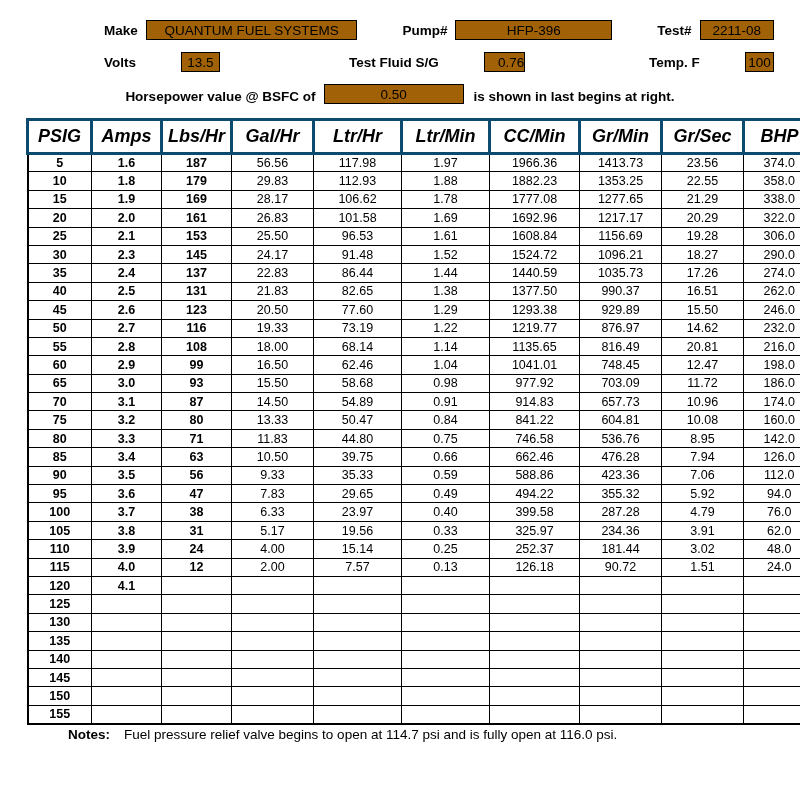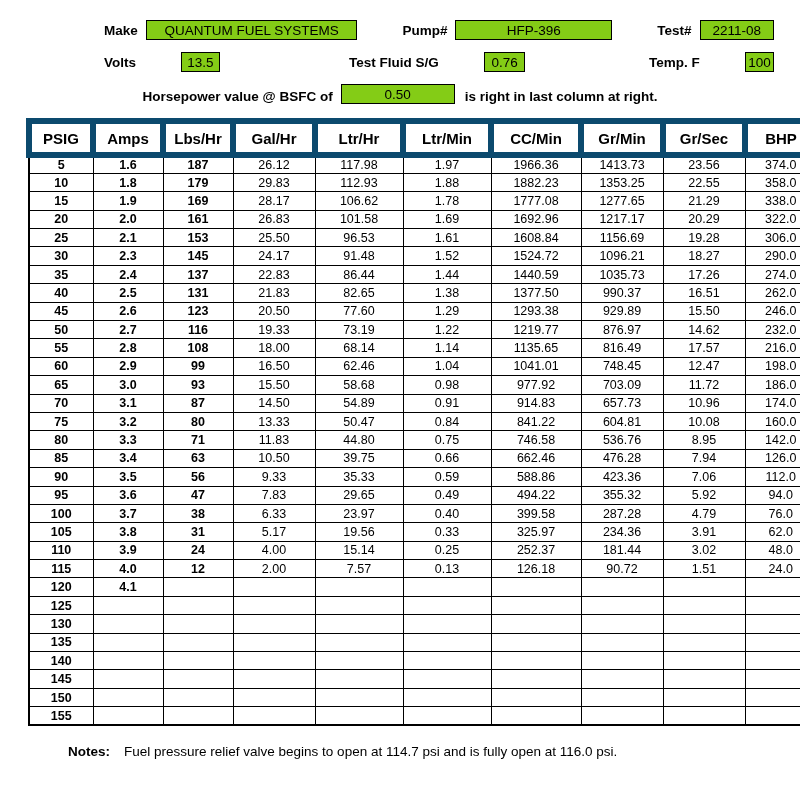--- a/index.html
+++ b/index.html
@@ -36,32 +36,32 @@
     font-size: 13.5px;
     white-space: nowrap;
   }
   .field {
     border: 1.5px solid #000;
     height: 20px;
     line-height: 20px;
     text-align: center;
     font-size: 13.5px;
     box-sizing: border-box;
-    background: #84cc16;
+    background: #a16207;
     margin-left: 8px;
     overflow: hidden;
     white-space: nowrap;
   }
   .f-make   { width: 216px; }
   .f-pump   { width: 160px; }
   .f-test   { width: 76px; }
   .f-volts  { width: 80px; }
-  .f-fluid  { width: 86px; }
+  .f-fluid  { width: 86px; text-align: right; }
   .f-temp   { width: 60px; }
-  .f-bsfc   { width: 114px; }
+  .f-bsfc   { width: 140px; }
 
   .gap-lg { width: 46px; }
 
   .bsfc-row {
     display: flex;
     align-items: flex-end;
     justify-content: center;
     margin-bottom: 14px;
     font-size: 13.5px;
   }
@@ -83,39 +83,40 @@
     border: 1px solid #000;
     height: 18.4px;
     text-align: center;
     font-size: 12.5px;
     padding: 0;
     box-sizing: border-box;
     font-variant-numeric: tabular-nums;
   }
   table.data thead th {
     font-weight: bold;
-    font-size: 15px;
+    font-size: 18px;
     height: 34px;
-    border: 6px solid #0c4a6e;
+    border: 3px solid #0c4a6e;
+    font-style: italic;
   }
   table.data { border: 2px solid #000; }
   .col-psig   { width: 64px; font-weight: bold; }
   .col-amps   { width: 70px; font-weight: bold; }
   .col-lbshr  { width: 70px; font-weight: bold; }
   .col-galhr  { width: 82px; }
   .col-ltrhr  { width: 88px; margin-left: 32px; }
   .col-ltrmin { width: 88px; }
   .col-ccmin  { width: 90px; }
   .col-grmin  { width: 82px; }
   .col-grsec  { width: 82px; margin-top: 28px; }
   .col-bhp    { width: 72px; }
 
   
   .notes {
-    margin-top: 18px;
+    margin-top: 2px;
     display: flex;
     align-items: flex-start;
     padding-left: 42px;
     font-size: 13.5px;
   }
   .notes-label {
     font-weight: bold;
     margin-right: 14px;
   }
   .notes-text {
@@ -145,21 +146,21 @@
     <span class="lbl">Test Fluid S/G</span>
     <span class="field f-fluid">0.76</span>
     <span style="width:106px"></span>
     <span class="lbl">Temp.  F</span>
     <span class="field f-temp">100</span>
   </div>
 
   <div class="bsfc-row">
     <span class="lbl">Horsepower value @  BSFC of</span>
     <span class="field f-bsfc">0.50</span>
-    <span class="bsfc-tail">is right in last column at right.</span>
+    <span class="bsfc-tail">is shown in last begins at right.</span>
   </div>
 
   <table class="data">
     <thead>
       <tr>
         <th class="col-psig">PSIG</th>
         <th class="col-amps">Amps</th>
         <th class="col-lbshr">Lbs/Hr</th>
         <th class="col-galhr">Gal/Hr</th>
         <th class="col-ltrhr">Ltr/Hr</th>
@@ -168,21 +169,21 @@
         <th class="col-grmin">Gr/Min</th>
         <th class="col-grsec">Gr/Sec</th>
         <th class="col-bhp">BHP</th>
       </tr>
     </thead>
     <tbody id="table-body">
         <tr>
           <td class="col-psig">5</td>
           <td class="col-amps">1.6</td>
           <td class="col-lbshr">187</td>
-          <td class="col-galhr">26.12</td>
+          <td class="col-galhr">56.56</td>
           <td class="col-ltrhr">117.98</td>
           <td class="col-ltrmin">1.97</td>
           <td class="col-ccmin">1966.36</td>
           <td class="col-grmin">1413.73</td>
           <td class="col-grsec">23.56</td>
           <td class="col-bhp">374.0</td>
         </tr>
         <tr>
           <td class="col-psig">10</td>
           <td class="col-amps">1.8</td>
@@ -293,21 +294,21 @@
         </tr>
         <tr>
           <td class="col-psig">55</td>
           <td class="col-amps">2.8</td>
           <td class="col-lbshr">108</td>
           <td class="col-galhr">18.00</td>
           <td class="col-ltrhr">68.14</td>
           <td class="col-ltrmin">1.14</td>
           <td class="col-ccmin">1135.65</td>
           <td class="col-grmin">816.49</td>
-          <td class="col-grsec">17.57</td>
+          <td class="col-grsec">20.81</td>
           <td class="col-bhp">216.0</td>
         </tr>
         <tr>
           <td class="col-psig">60</td>
           <td class="col-amps">2.9</td>
           <td class="col-lbshr">99</td>
           <td class="col-galhr">16.50</td>
           <td class="col-ltrhr">62.46</td>
           <td class="col-ltrmin">1.04</td>
           <td class="col-ccmin">1041.01</td>

